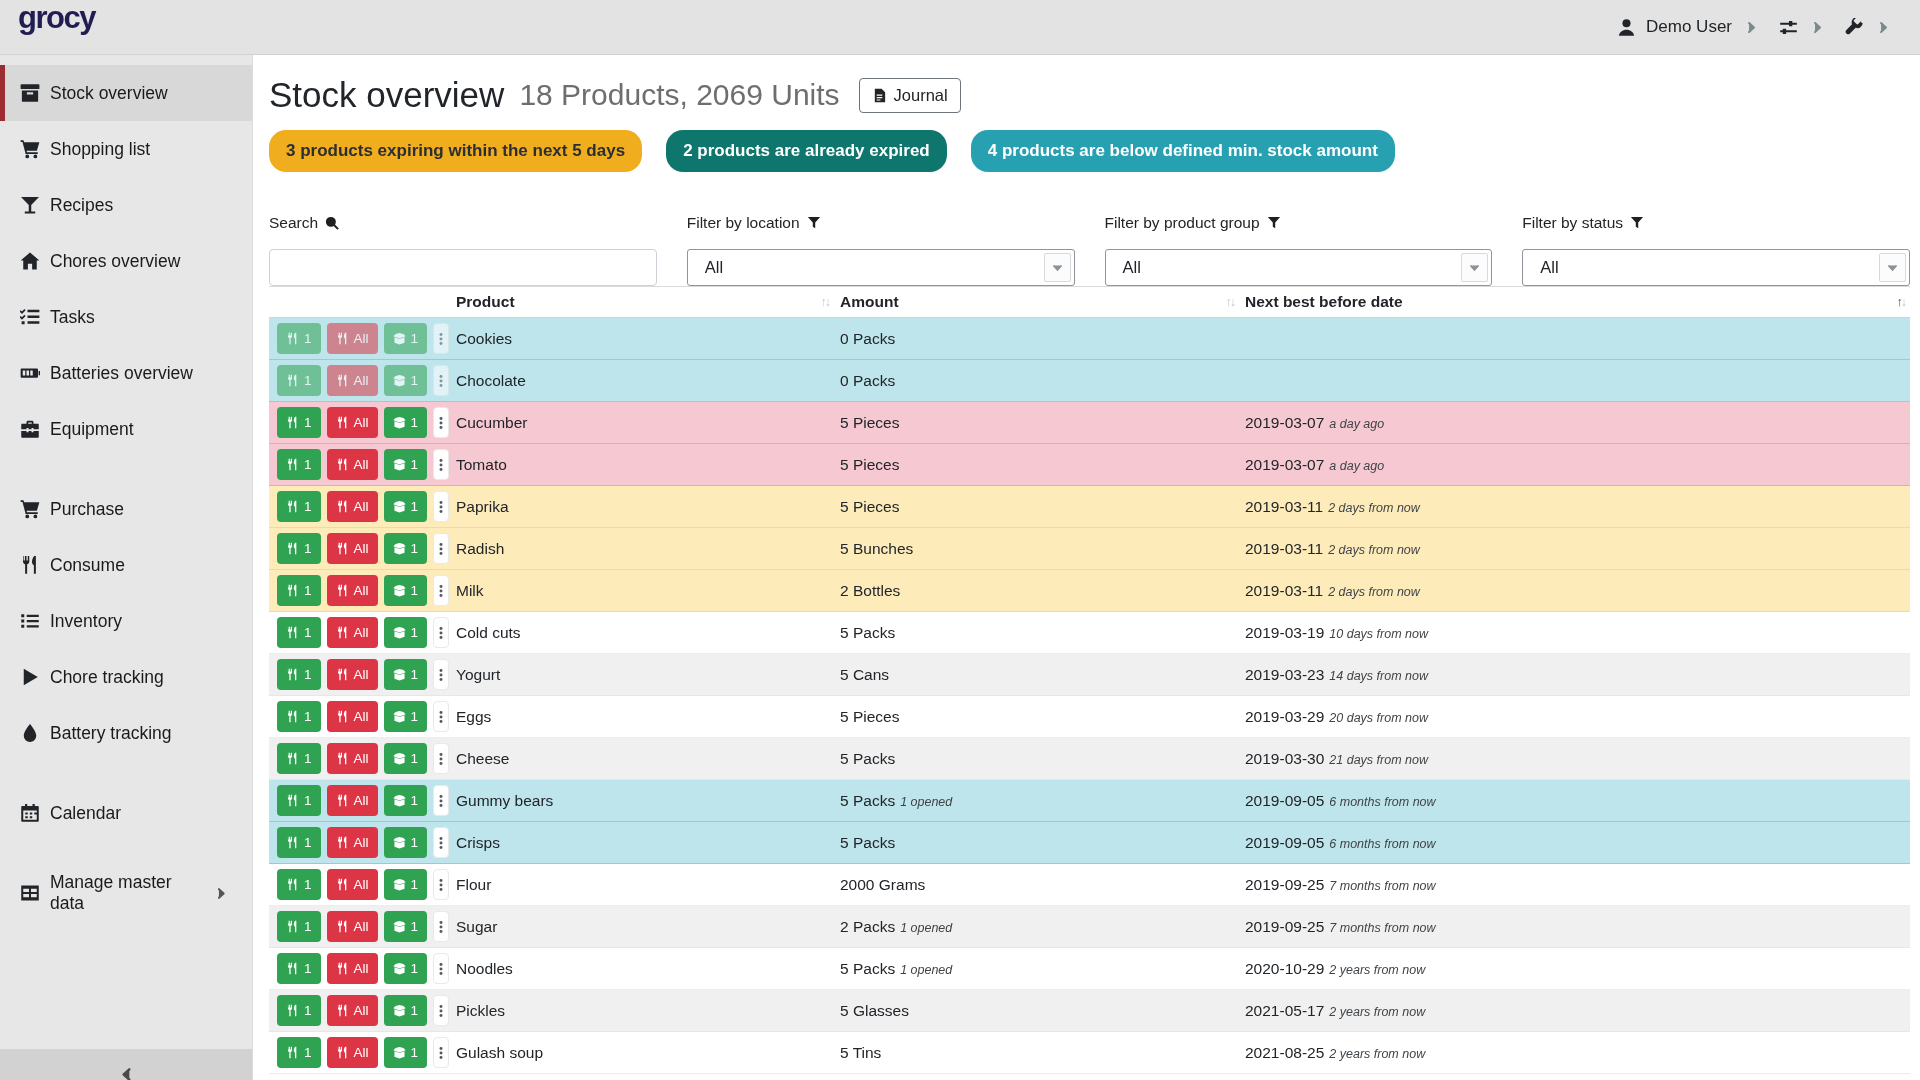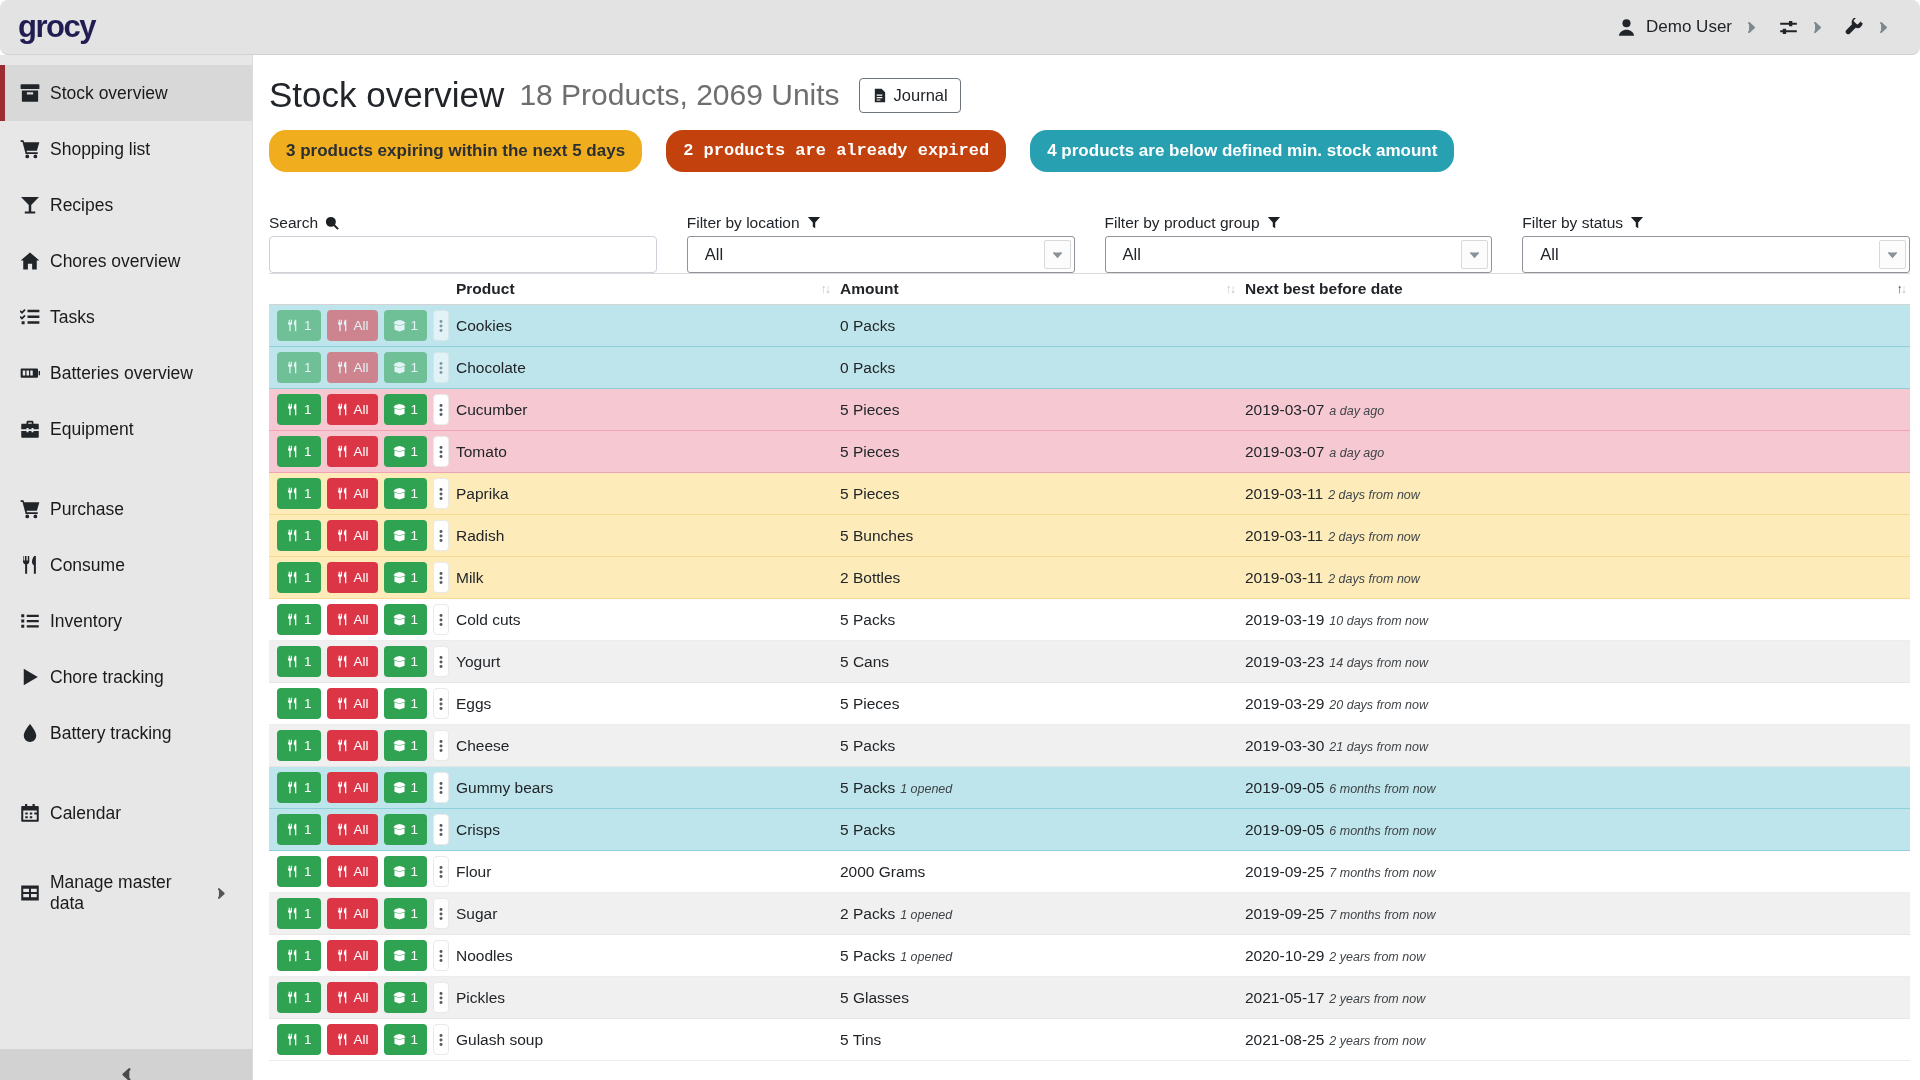--- a/index.html
+++ b/index.html
@@ -13,23 +13,22 @@
   }
   svg { display: block; }
   .icon { display: inline-flex; align-items: center; justify-content: center; }
   .icon svg { width: 100%; height: 100%; fill: currentColor; }
 
   
   .topbar {
     height: 55px;
     background: #e3e3e3;
     border-bottom: 1px solid #d2d2d2;
-    display: flex; align-items: center; justify-content: space-between;
+    display: flex; justify-content: space-between;
     padding: 0 22px 0 18px;
-    border-radius: 8px;
   }
   .logo {
     font-size: 31px; font-weight: 800; color: #211d52;
     letter-spacing: -1.5px; cursor: pointer;
   }
   .topbar-right { display: flex; align-items: center; gap: 13px; }
   .tb-group { display: flex; align-items: center; gap: 10px; cursor: pointer; }
   .tb-label { font-size: 17px; color: #212529; }
   .tb-icon { width: 19px; height: 19px; color: #212529; }
   .tb-chev { width: 13px; height: 13px; color: #7d898e; margin-right: 8px; }
@@ -84,21 +83,21 @@
     font-size: 17px; font-weight: 600; cursor: pointer;
     line-height: 1.2;
   }
 
   .filters {
     display: grid; grid-template-columns: repeat(4, 1fr);
     column-gap: 30px; margin-top: 42px;
   }
   .filter-label {
     display: flex; align-items: center; gap: 7px;
-    font-size: 15.5px; margin-bottom: 4px; color: #212529;
+    font-size: 15.5px; margin-bottom: 17px; color: #212529;
   }
   .filter-label .icon { width: 14px; height: 14px; color: #1d2124; }
   .search-input {
     width: 100%; height: 37px;
     border: 1px solid #ccd2d8; border-radius: 4px;
     font-size: 16px; padding: 0 10px; outline: none;
     font-family: inherit;
   }
   .select {
     position: relative; height: 37px; background: #fff;
@@ -356,21 +355,21 @@
             <svg viewBox="0 0 16 16">
               <path fill-rule="evenodd" d="M3 .8h7.2L14 4.6v10.6H3zm2 6.2h6v1.2H5zm0 2.6h6v1.2H5zm0 2.6h4v1.2H5z"></path>
             </svg>
           </span>
         <span>Journal</span>
       </button>
     </div>
 
     <div class="badges" id="badges">
         <div class="badge" style="background: rgb(240, 173, 29); color: rgb(43, 47, 51);">3 products expiring within the next 5 days</div>
-        <div class="badge" style="background: #c2410c; color: rgb(255, 255, 255); font-family: Liberation Mono, monospace;">2 products are already expired</div>
+        <div class="badge" style="background: #0f766e; color: rgb(255, 255, 255);">2 products are already expired</div>
         <div class="badge" style="background: rgb(39, 161, 178); color: rgb(255, 255, 255);">4 products are below defined min. stock amount</div>
       </div>
 
     <div class="filters">
       <div>
         <div class="filter-label">
           <span>Search</span>
           <span class="icon">
               <svg viewBox="0 0 16 16" fill="none" stroke="currentColor" stroke-width="2.2">
                 <circle cx="6.7" cy="6.7" r="4.6"></circle>

